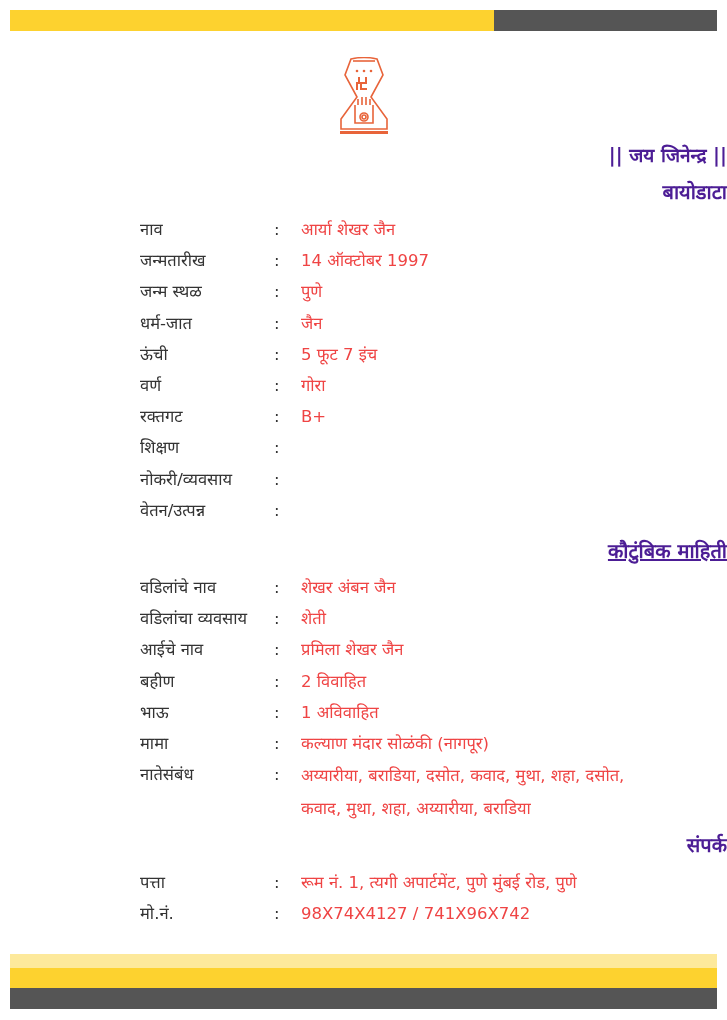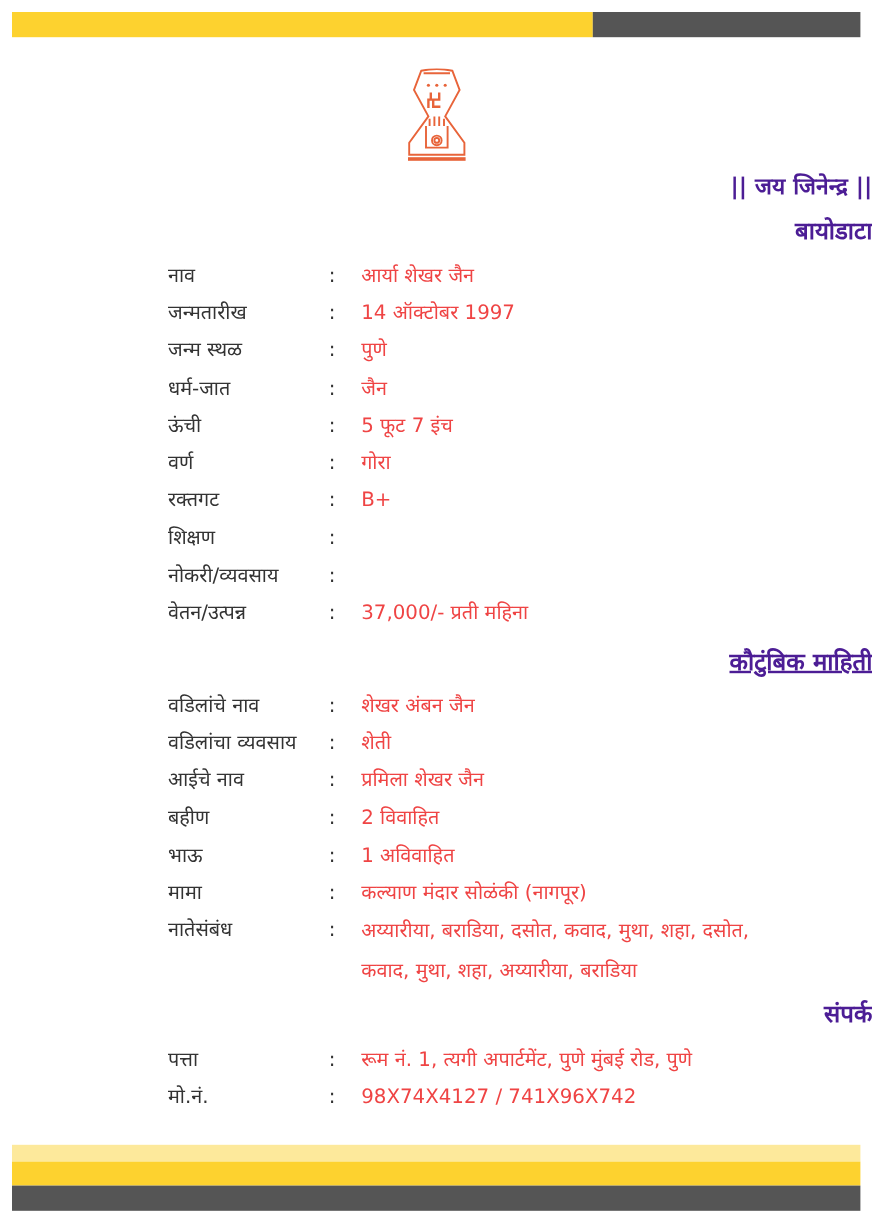--- a/index.html
+++ b/index.html
@@ -103,21 +103,20 @@
       <span class="label">शिक्षण</span>
       <span class="colon">:</span>
     </div>
   <div class="row">
       <span class="label">नोकरी/व्यवसाय</span>
       <span class="colon">:</span>
     </div>
   <div class="row">
       <span class="label">वेतन/उत्पन्न</span>
       <span class="colon">:</span>
-      <span class="value">37,000/- प्रती महिना</span>
     </div>
 </div>
 
 <div class="heading h-family">कौटुंबिक माहिती</div>
 
 <div class="rows rows-family">
   <div class="row">
       <span class="label">वडिलांचे नाव</span>
       <span class="colon">:</span>
       <span class="value">शेखर अंबन जैन</span>

